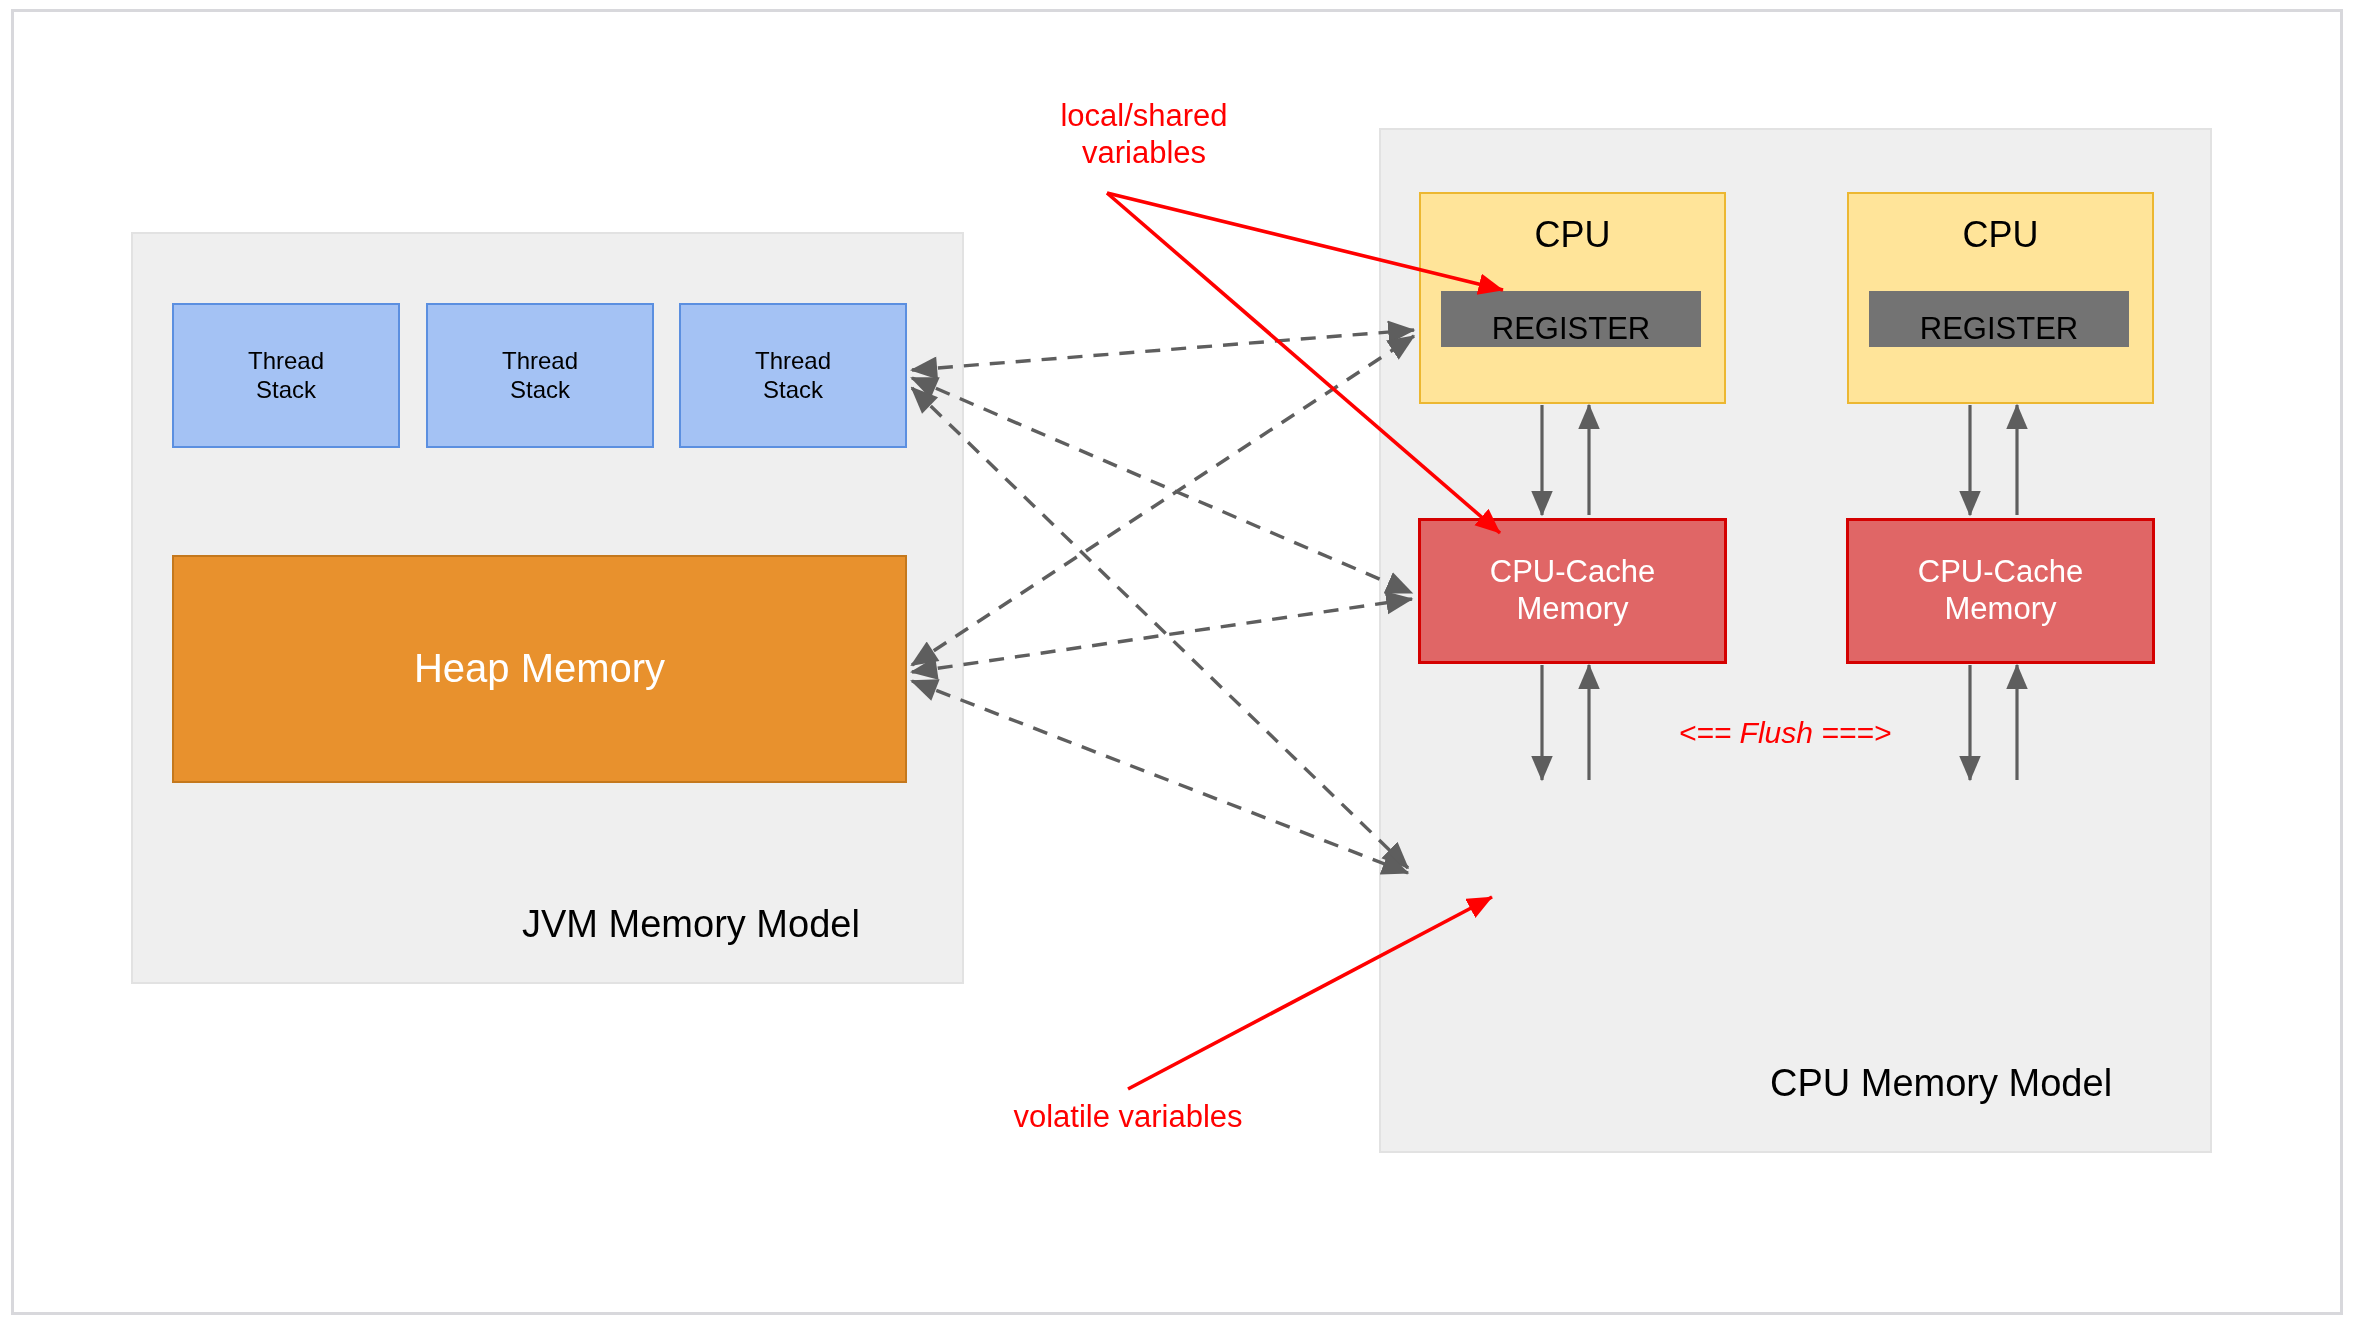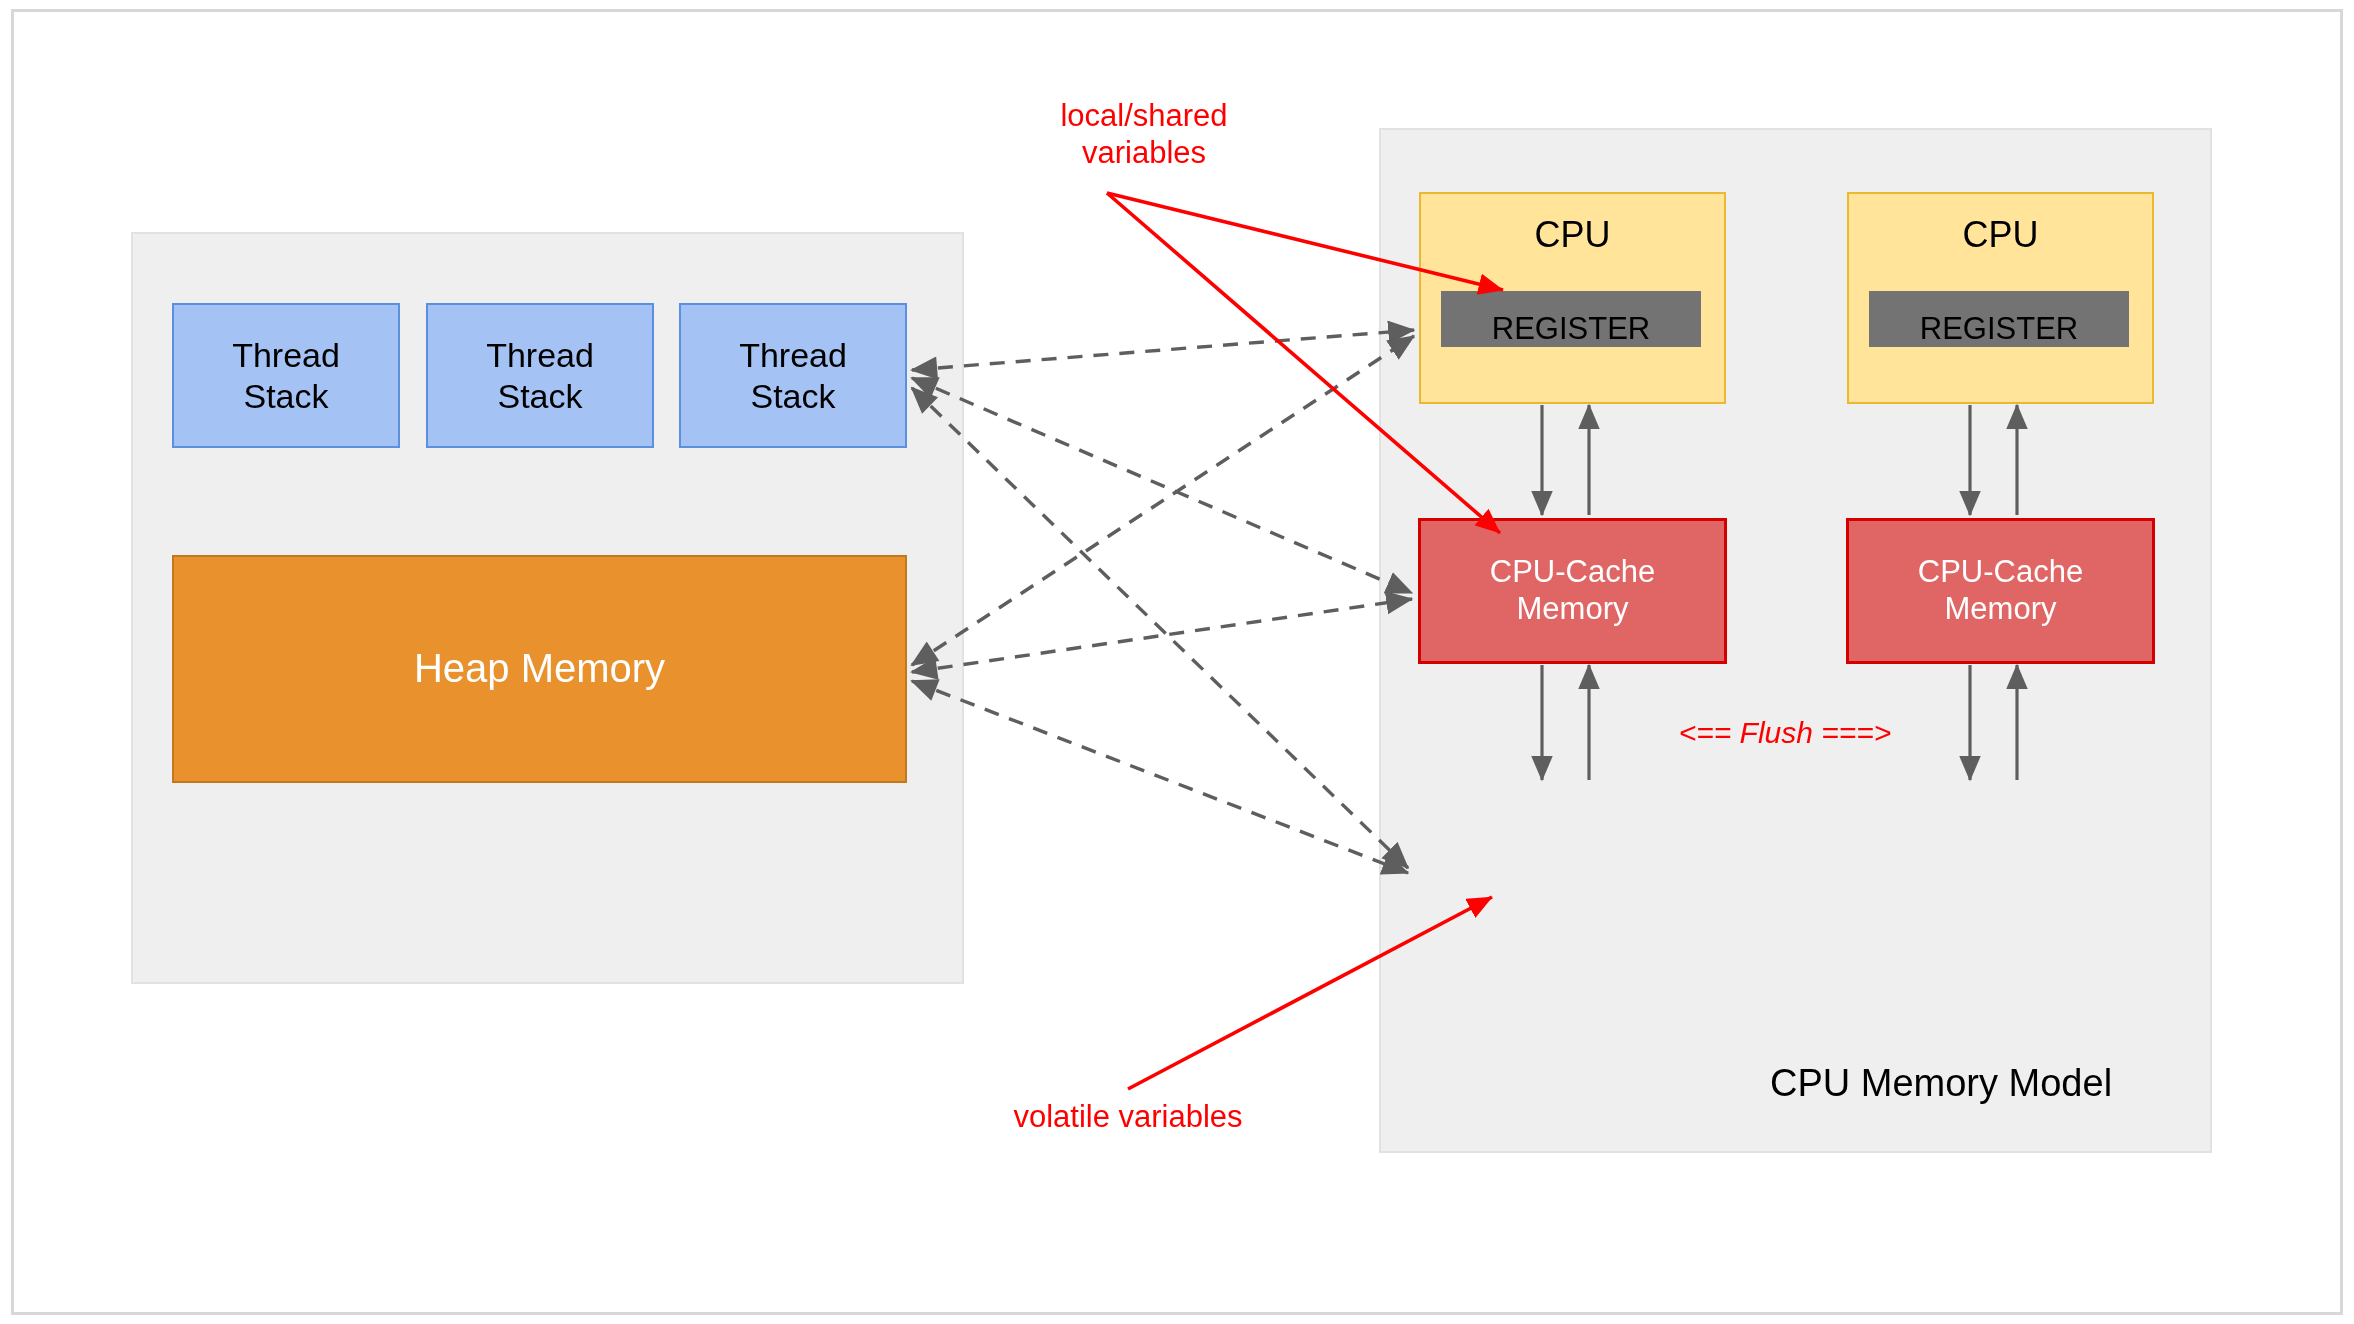--- a/index.html
+++ b/index.html
@@ -61,21 +61,21 @@
     display: flex;
     align-items: center;
     justify-content: center;
     text-align: center;
     line-height: 1.18;
   }
   .thread-stack {
     background: #a4c2f4;
     border: 2px solid #5b8fe0;
     color: #000000;
-    font-size: 34px;
+    font-size: 24px;
     width: 228px;
     height: 145px;
     top: 303px;
   }
   #thread-stack-1 { left: 172px; }
   #thread-stack-2 { left: 426px; }
   #thread-stack-3 { left: 679px; }
 
   #heap-memory {
     left: 172px;
@@ -181,20 +181,21 @@
   </div>
   <div class="node thread-stack" id="thread-stack-3">
     <span style="white-space:pre">Thread
 Stack</span>
   </div>
 
   <div class="node" id="heap-memory">
     <span>Heap Memory</span>
   </div>
 
+  <div class="model-caption" id="jvm-caption">JVM Memory Model</div>
 
   <div class="model-container" id="cpu-container"></div>
 
   <div class="node cpu-box" id="cpu-box-1">
     <span>CPU</span>
   </div>
   <div class="register-box" id="register-1">
     <span>REGISTER</span>
   </div>
 

